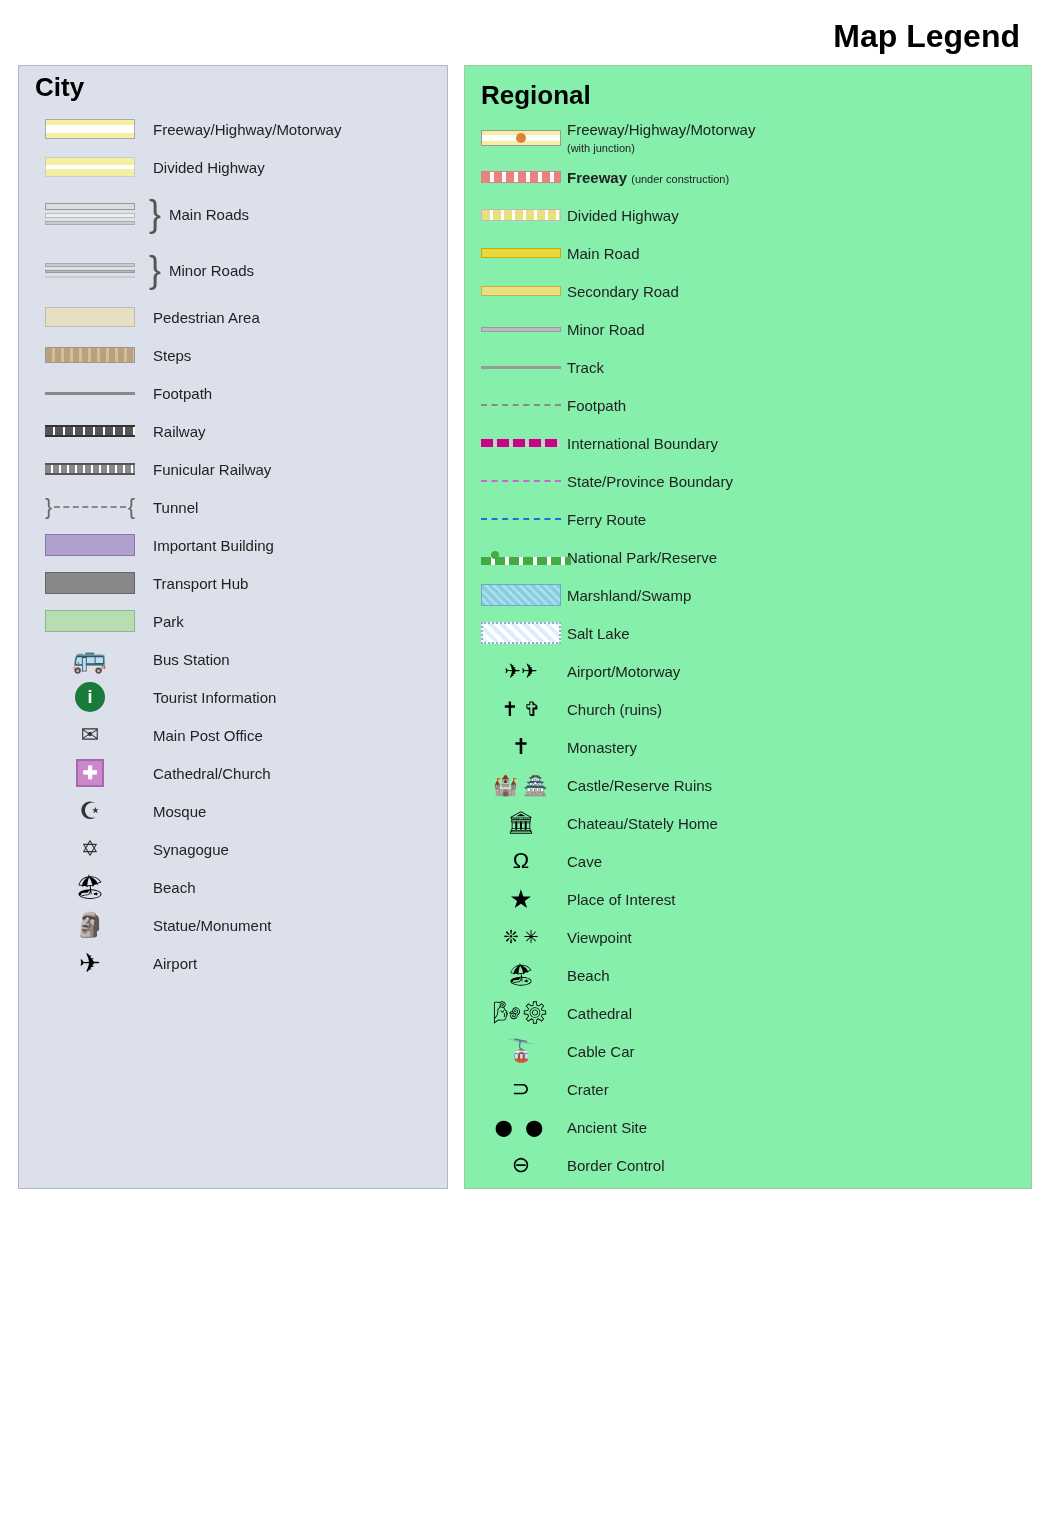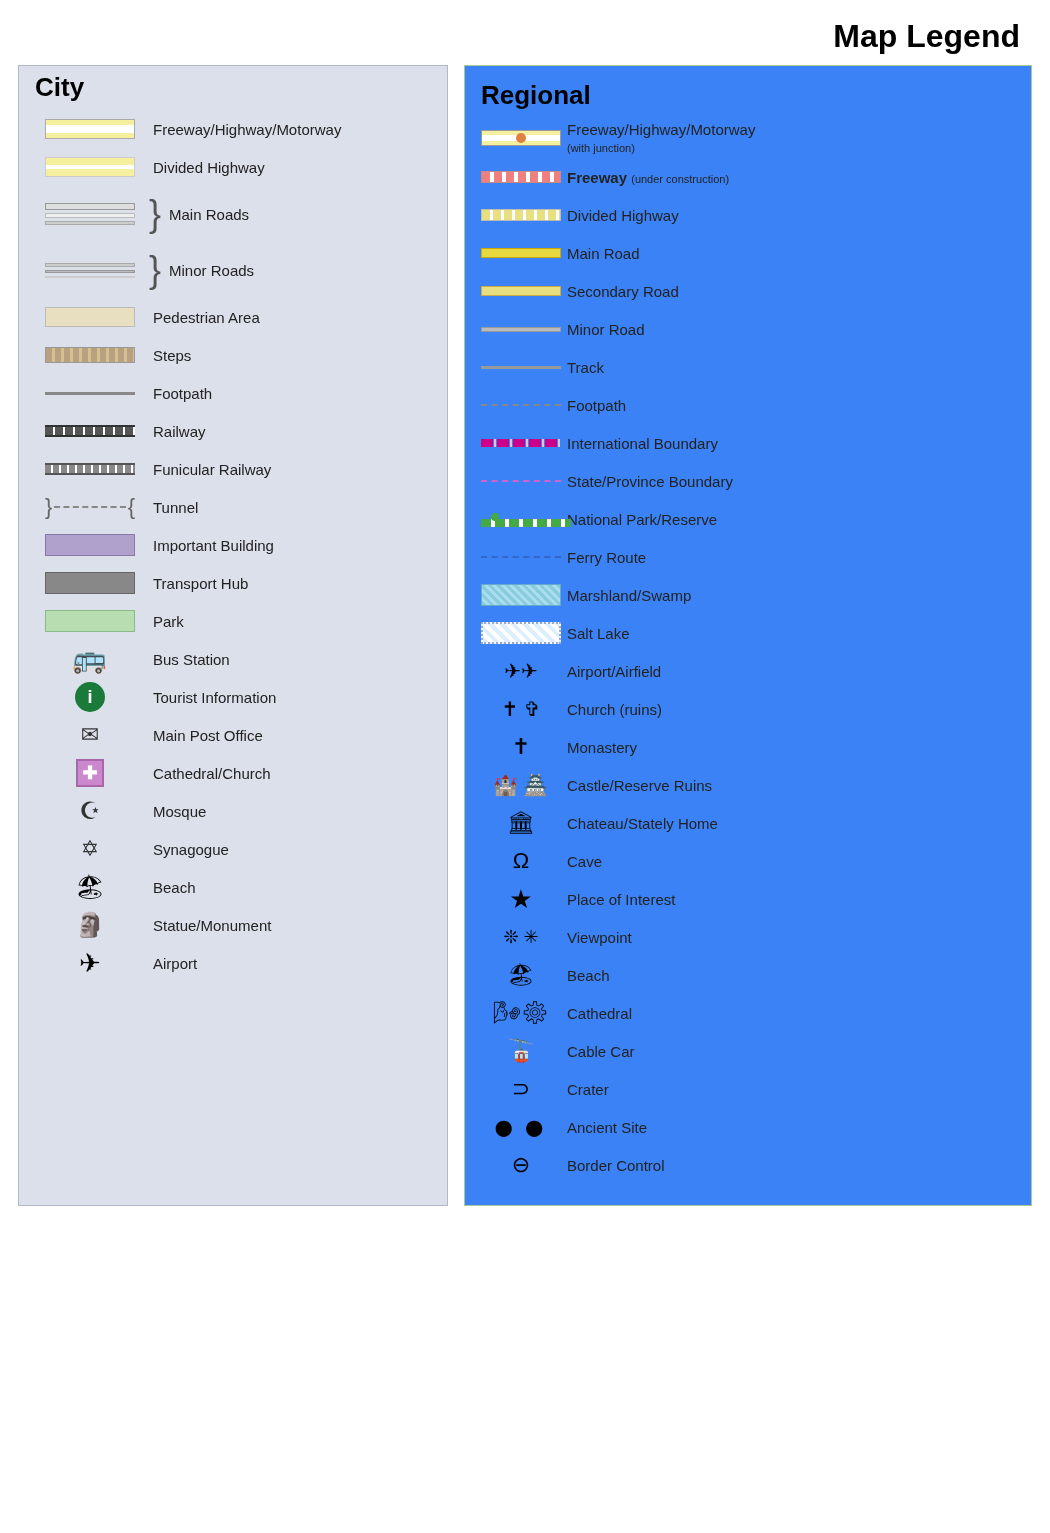--- a/index.html
+++ b/index.html
@@ -213,23 +213,23 @@
       font-size: 24px;
       color: #333;
     }
     .sym-star6 {
       font-size: 22px;
       color: #333;
     }
 
     
     .regional-panel {
-      background: #3b82f6;
+      background: #86efac;
       border: 1.5px solid #a8c898;
-      padding: 14px 16px 18px 16px;
+      padding: 14px 16px 1px 16px;
       flex: 1;
     }
 
     
     .reg-freeway {
       width: 90px; height: 18px;
       position: relative;
       background: linear-gradient(to bottom, #f5f0a0 0%, #f5f0a0 30%, #fff 30%, #fff 70%, #f5f0a0 70%);
       border: 1px solid #999;
     }
@@ -516,55 +516,55 @@
 
     <div class="legend-row">
       <div class="reg-icon-cell">
         <div style="width:90px; height:0; border-top:2px dashed #cc66cc;"></div>
       </div>
       <div class="reg-label-cell">State/Province Boundary</div>
     </div>
 
     <div class="legend-row">
       <div class="reg-icon-cell">
+        <div style="width:90px; height:0; border-top:2.5px dashed #3366cc;"></div>
+      </div>
+      <div class="reg-label-cell">Ferry Route</div>
+    </div>
+
+    <div class="legend-row">
+      <div class="reg-icon-cell">
         <div style="position:relative; width:90px; height:16px;">
           <div style="position:absolute; top:8px; left:0; width:90px; height:8px; background:repeating-linear-gradient(90deg, #44aa44 0px, #44aa44 10px, #fff 10px, #fff 14px);"></div>
           <div style="position:absolute; top:2px; left:10px; width:8px; height:8px; background:#44aa44; border-radius:50%;"></div>
         </div>
       </div>
       <div class="reg-label-cell">National Park/Reserve</div>
     </div>
 
     <div class="legend-row">
       <div class="reg-icon-cell">
-        <div style="width:90px; height:0; border-top:2.5px dashed #3366cc;"></div>
-      </div>
-      <div class="reg-label-cell">Ferry Route</div>
-    </div>
-
-    <div class="legend-row">
-      <div class="reg-icon-cell">
         <div style="width:90px; height:22px; background:repeating-linear-gradient(45deg, #88ccdd 0px, #88ccdd 3px, #aaddee 3px, #aaddee 6px); border:1px solid #66aacc;"></div>
       </div>
       <div class="reg-label-cell">Marshland/Swamp</div>
     </div>
 
 
     <div class="legend-row">
       <div class="reg-icon-cell">
         <div style="width:90px; height:22px; background:repeating-linear-gradient(45deg, #ddeeff 0px, #ddeeff 4px, #fff 4px, #fff 8px); border:2px dotted #99aacc;"></div>
       </div>
       <div class="reg-label-cell">Salt Lake</div>
     </div>
 
     <div class="legend-row">
       <div class="reg-icon-cell">
         <span style="font-size:20px;">✈✈</span>
       </div>
-      <div class="reg-label-cell">Airport/Airfield</div>
+      <div class="reg-label-cell">Airport/Motorway</div>
     </div>
 
     <div class="legend-row">
       <div class="reg-icon-cell">
         <span style="font-size:20px;">✝ ✞</span>
       </div>
       <div class="reg-label-cell">Church (ruins)</div>
     </div>
 
     <div class="legend-row">

